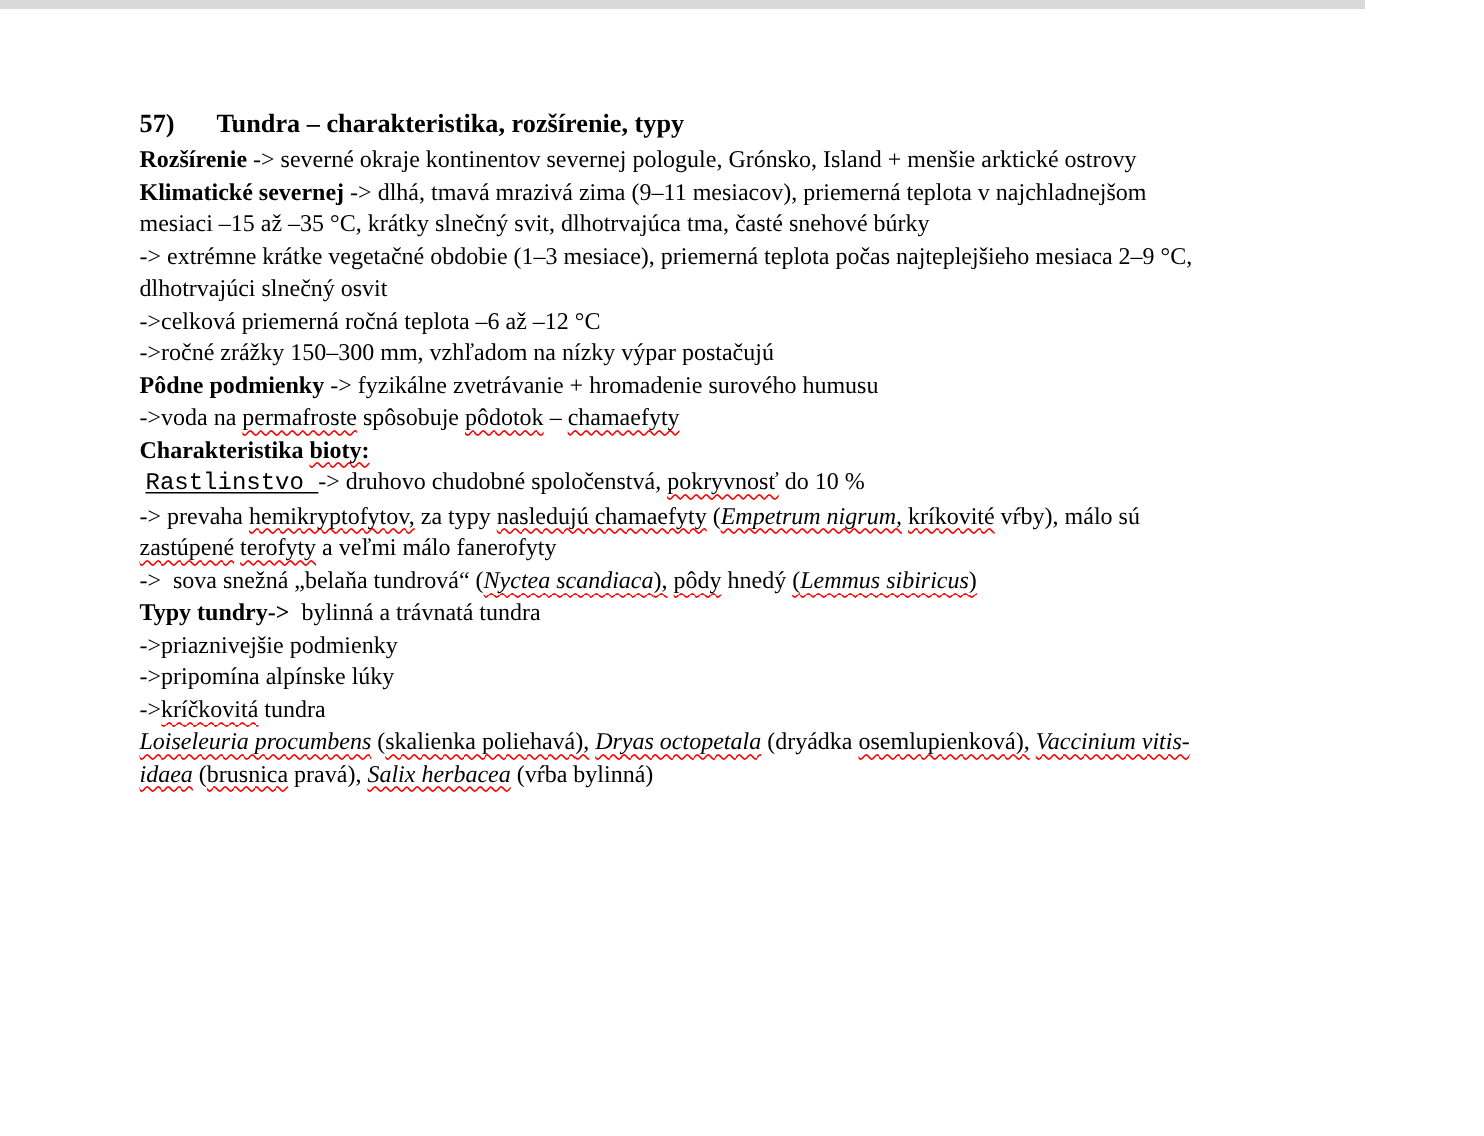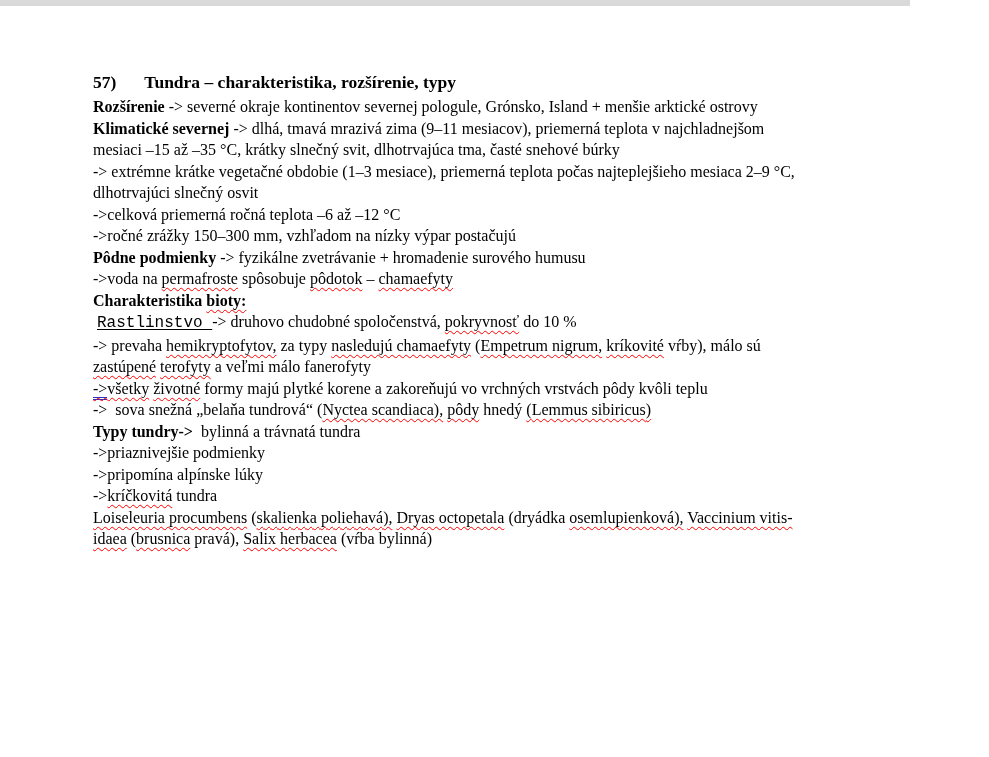--- a/index.html
+++ b/index.html
@@ -27,21 +27,21 @@
     font-size: 16px;
     line-height: 21.5px;
   }
   .line { white-space: pre; }
   .line.title {
     font-size: 17.5px;
     line-height: 25px;
     margin-bottom: 1px;
   }
   .b { font-weight: bold; }
-  .i { }
+  .i { font-style: italic; }
   .u {
     text-decoration: underline;
     text-decoration-thickness: 1px;
     text-underline-offset: 2px;
     font-family: Liberation Mono, monospace;
   }
   .sq {
     text-decoration-line: underline;
     text-decoration-style: wavy;
     text-decoration-color: #ff0000;
@@ -65,21 +65,20 @@
       <div class="line"><span>-&gt; extrémne krátke vegetačné obdobie (1–3 mesiace), priemerná teplota počas najteplejšieho mesiaca 2–9 °C,</span></div>
       <div class="line"><span>dlhotrvajúci slnečný osvit</span></div>
       <div class="line"><span>-&gt;celková priemerná ročná teplota –6 až –12 °C</span></div>
       <div class="line"><span>-&gt;ročné zrážky 150–300 mm, vzhľadom na nízky výpar postačujú</span></div>
       <div class="line"><span class="b">Pôdne podmienky </span><span>-&gt; fyzikálne zvetrávanie + hromadenie surového humusu</span></div>
       <div class="line"><span>-&gt;voda na </span><span class="sq">permafroste</span><span> spôsobuje </span><span class="sq">pôdotok</span><span> – </span><span class="sq">chamaefyty</span></div>
       <div class="line"><span class="b">Charakteristika </span><span class="b sq">bioty:</span></div>
       <div class="line"><span> </span><span class="u">Rastlinstvo </span><span>-&gt; druhovo chudobné spoločenstvá, </span><span class="sq">pokryvnosť</span><span> do 10 %</span></div>
       <div class="line"><span>-&gt; prevaha </span><span class="sq">hemikryptofytov,</span><span> za typy </span><span class="sq">nasledujú chamaefyty</span><span> (</span><span class="i sq">Empetrum nigrum,</span><span> </span><span class="sq">kríkovité</span><span> vŕby), málo sú</span></div>
       <div class="line"><span class="sq">zastúpené</span><span> </span><span class="sq">terofyty</span><span> a veľmi málo fanerofyty</span></div>
-      <div class="line"><span class="sq bdu">-&gt;</span><span class="sq">všetky</span><span> </span><span class="sq">životné</span><span> formy majú plytké korene a zakoreňujú vo vrchných vrstvách pôdy kvôli teplu</span></div>
       <div class="line"><span>-&gt;  sova snežná „belaňa tundrová“ (</span><span class="i sq">Nyctea scandiaca</span><span class="sq">),</span><span> </span><span class="sq">pôdy</span><span> hnedý </span><span class="sq">(</span><span class="i sq">Lemmus sibiricus</span><span class="sq">)</span></div>
       <div class="line"><span class="b">Typy tundry-&gt;</span><span>  bylinná a trávnatá tundra</span></div>
       <div class="line"><span>-&gt;priaznivejšie podmienky</span></div>
       <div class="line"><span>-&gt;pripomína alpínske lúky</span></div>
       <div class="line"><span>-&gt;</span><span class="sq">kríčkovitá</span><span> tundra</span></div>
       <div class="line"><span class="i sq">Loiseleuria procumbens</span><span> (</span><span class="sq">skalienka poliehavá</span><span class="sq">),</span><span> </span><span class="i sq">Dryas octopetala</span><span> (dryádka </span><span class="sq">osemlupienková</span><span class="sq">),</span><span> </span><span class="i sq">Vaccinium vitis-</span></div>
       <div class="line"><span class="i sq">idaea</span><span> (</span><span class="sq">brusnica</span><span> pravá), </span><span class="i sq">Salix herbacea</span><span> (vŕba bylinná)</span></div>
     </div>
 </div>
 

